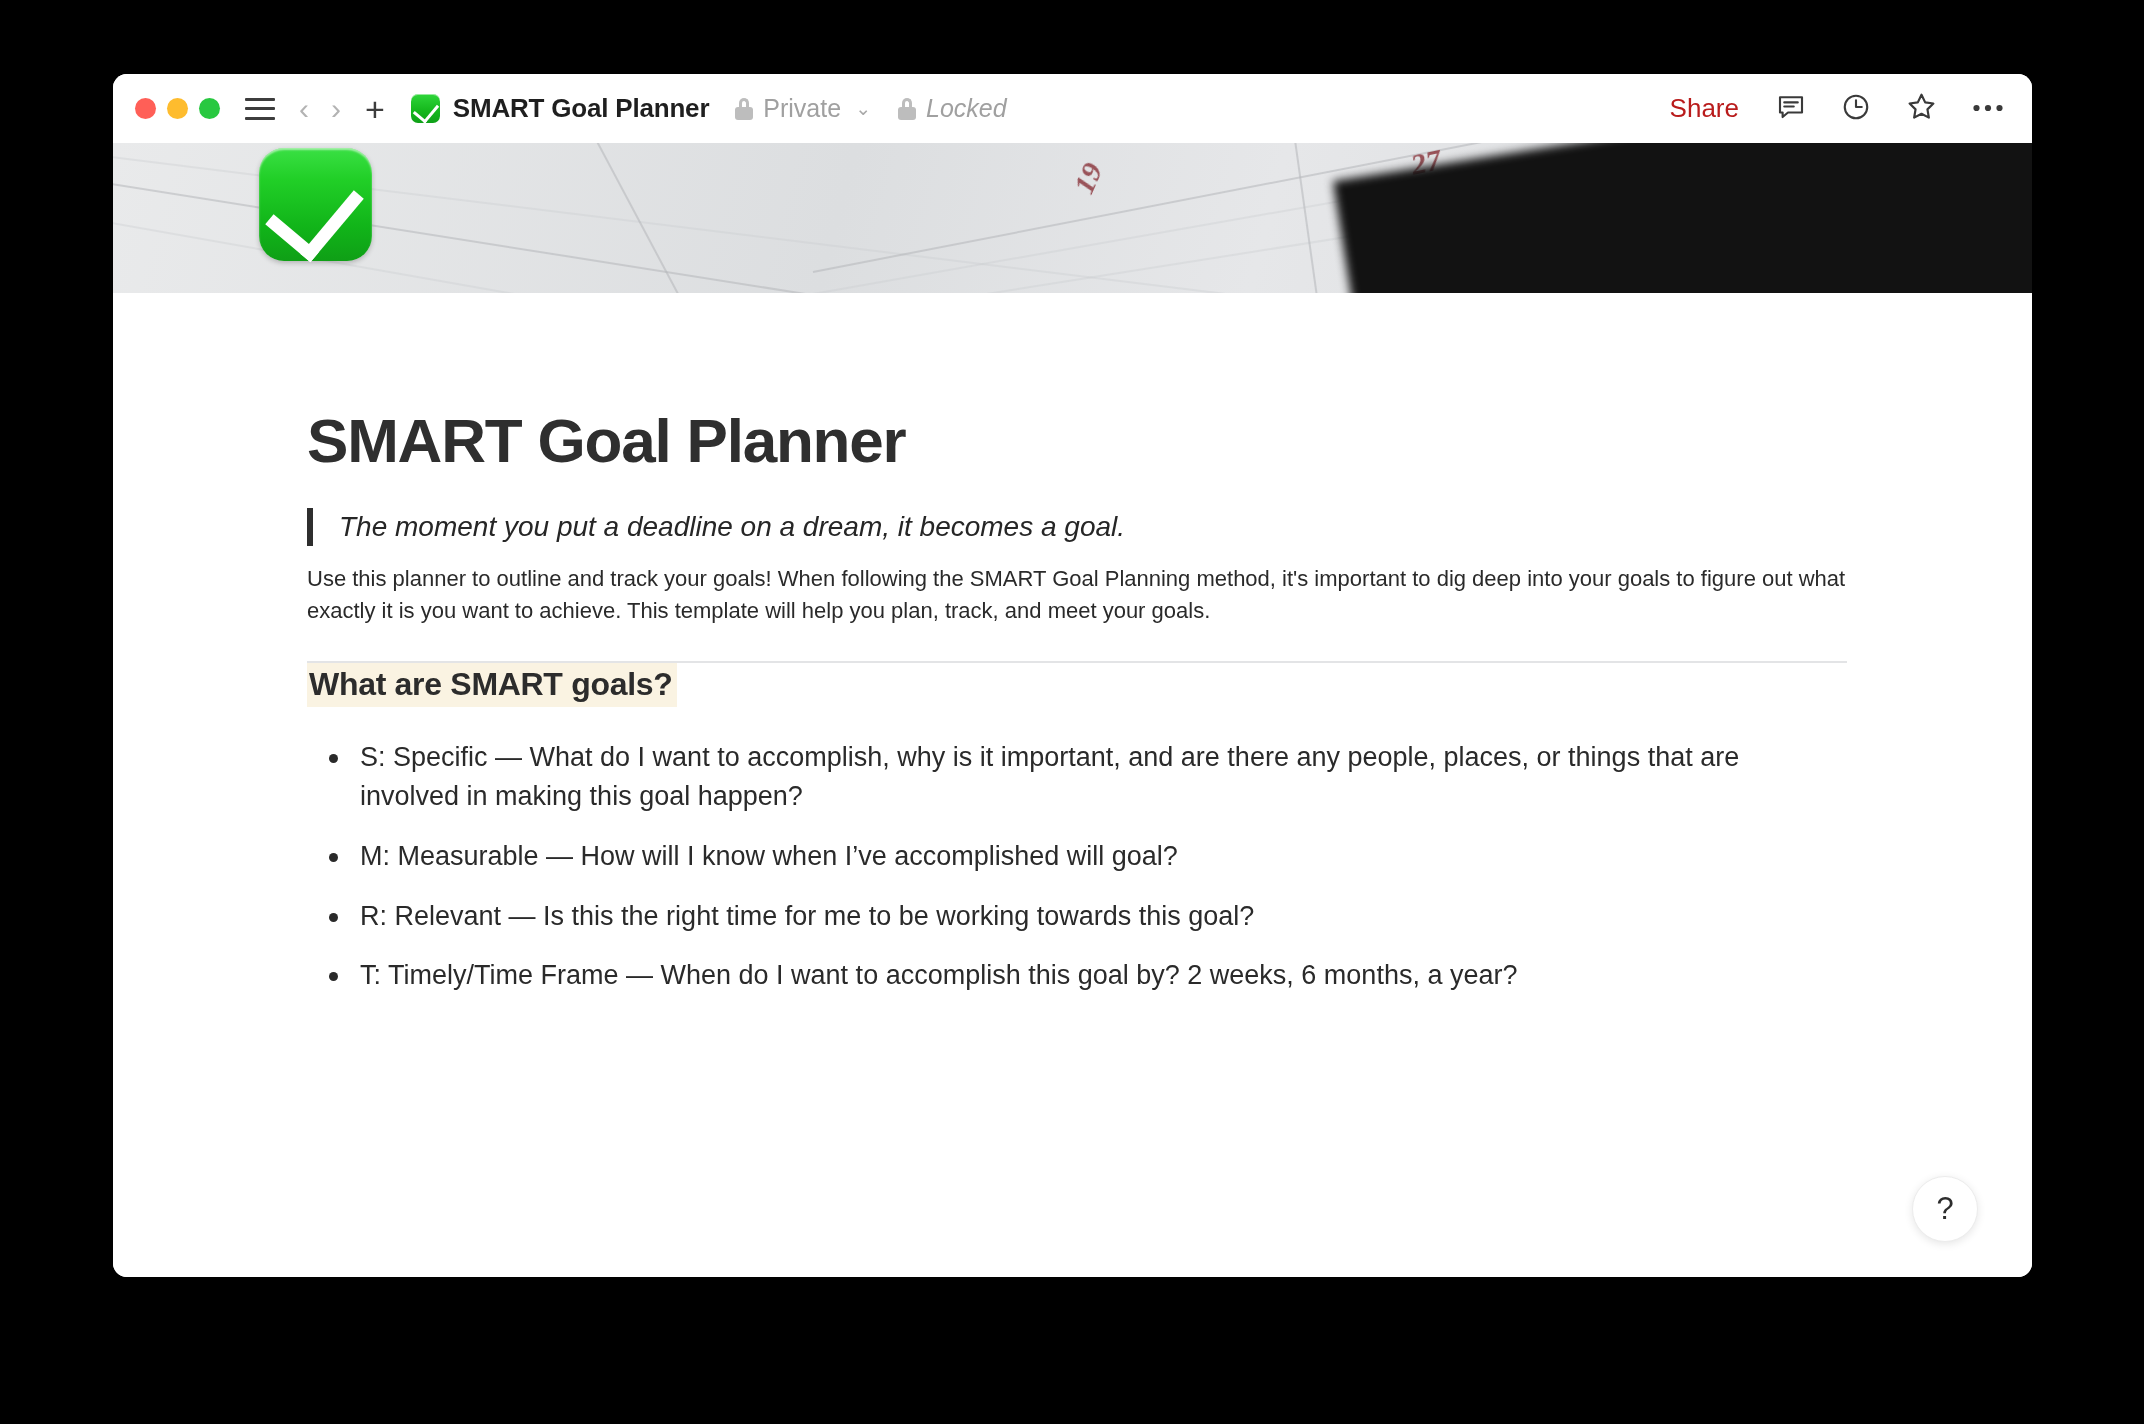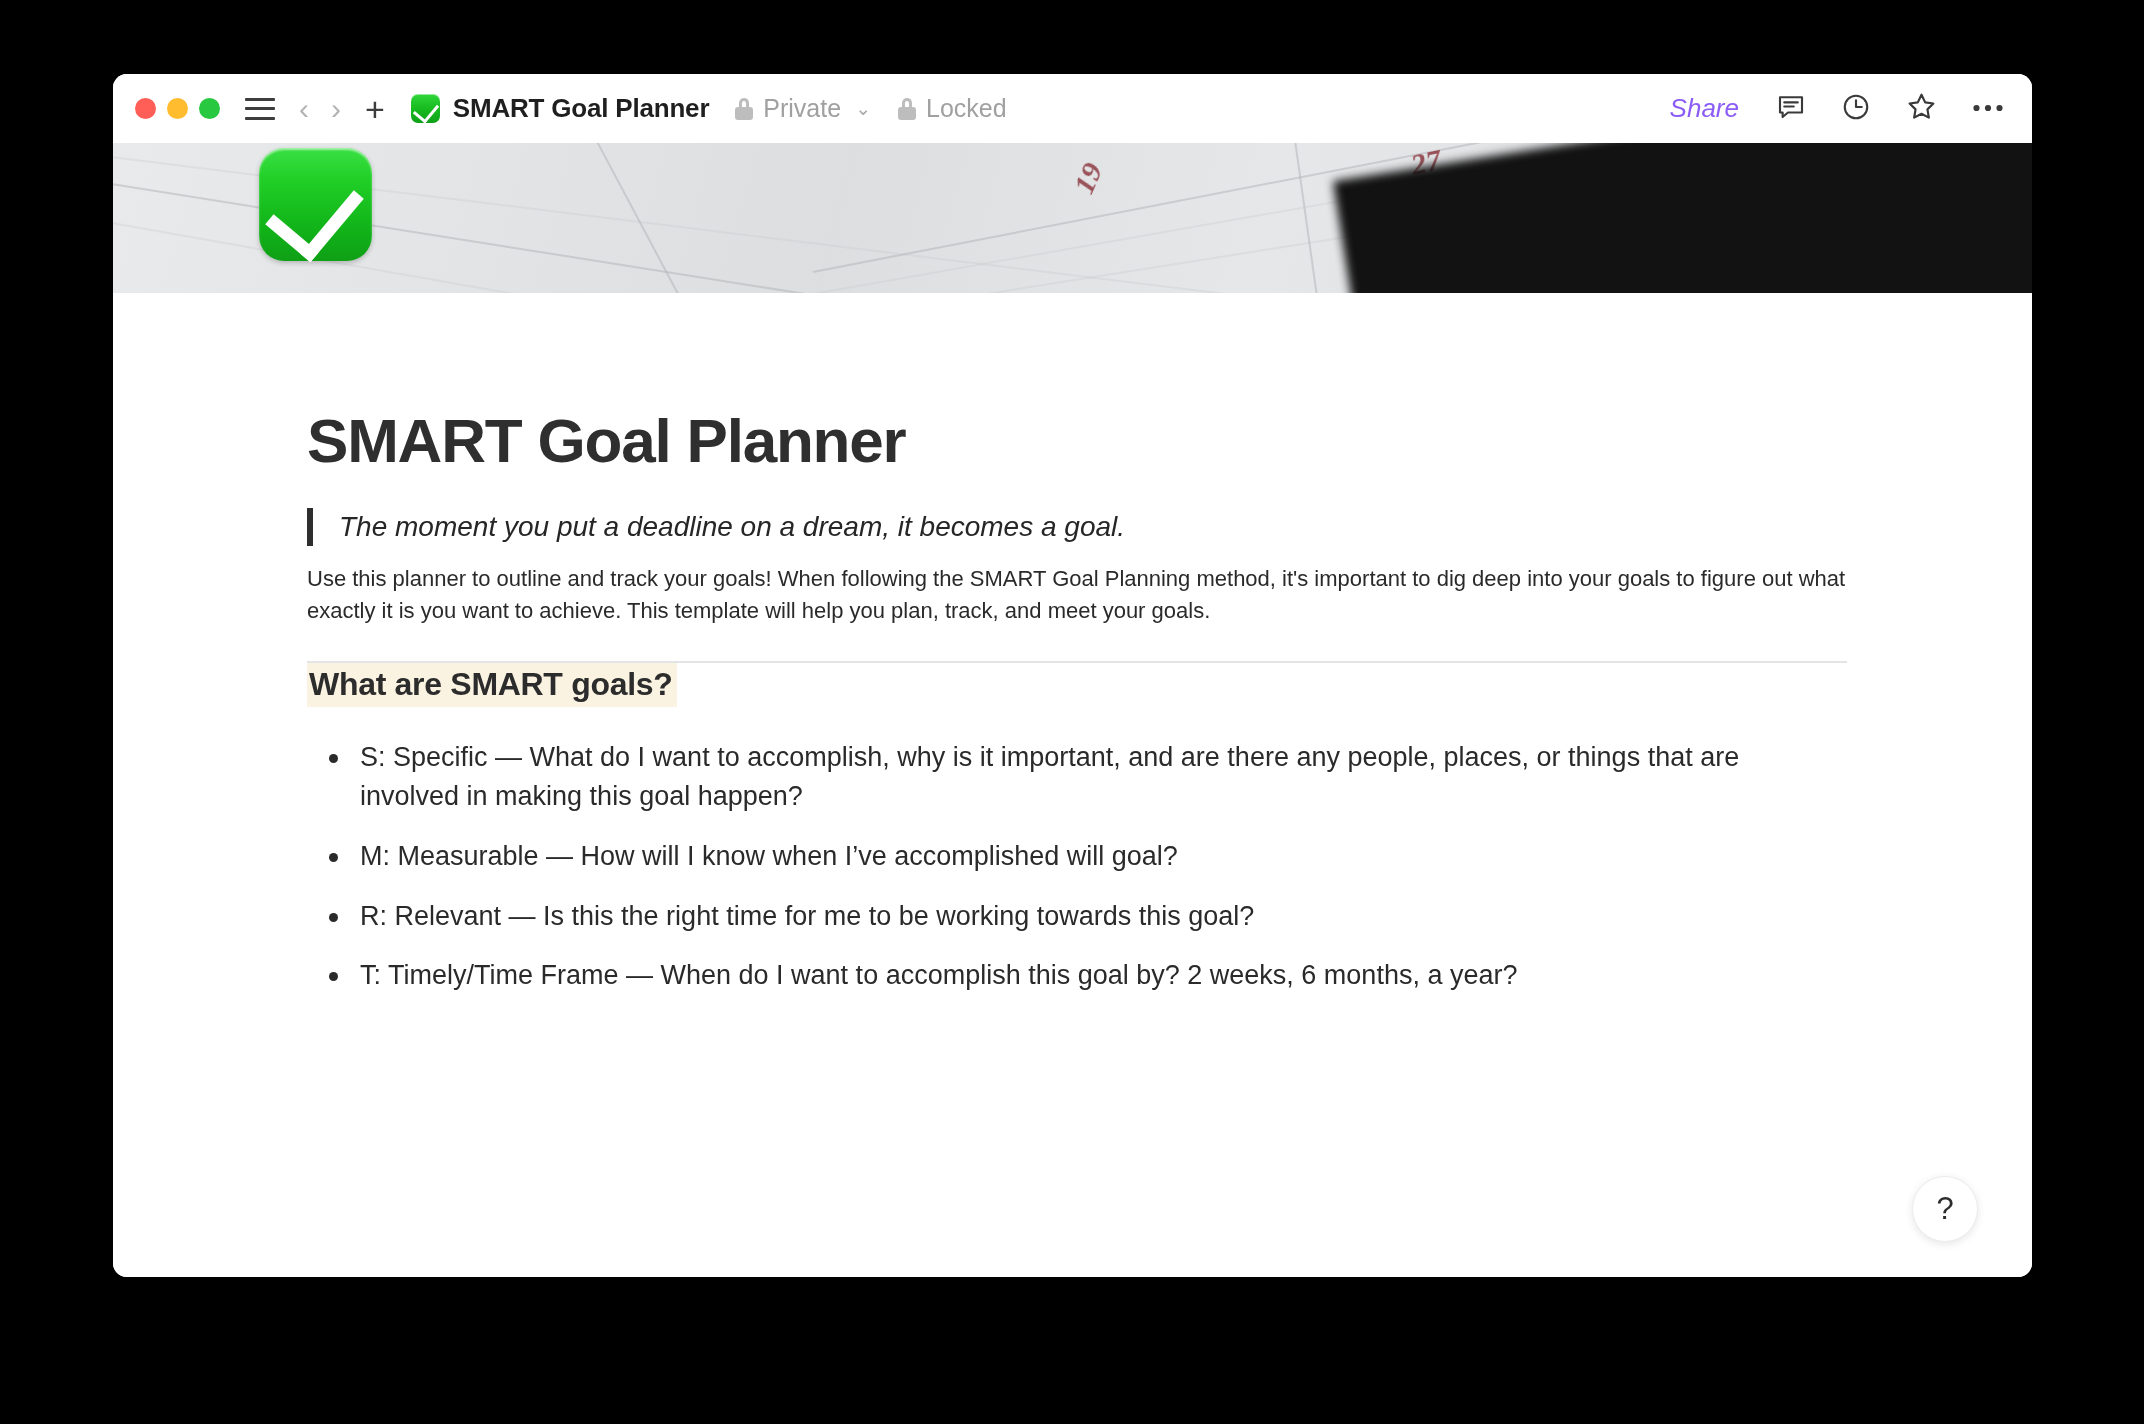--- a/index.html
+++ b/index.html
@@ -58,30 +58,30 @@
     border: 3.5px solid #fff; border-top: 0; border-left: 0;
     transform: rotate(40deg);
   }
 
   #titlebar-title {
     font-size: 26px; color: #1f1f1f; font-weight: 600;
     letter-spacing: -.2px; white-space: nowrap; margin-right: 26px;
   }
 
   .meta-chip { display: flex; align-items: center; gap: 10px; white-space: nowrap; }
-  .meta-chip + .meta-chip { margin-left: 27px; }
+  .meta-chip + .meta-chip { margin-left: 27px; font-style: italic; }
   .meta-text { font-size: 25px; color: #a0a0a0; }
   .lock-ico { width: 18px; height: 22px; position: relative; flex:none; }
   .lock-ico .body { position:absolute; bottom:0; left:0; width:18px; height:13px; background:#bdbdbd; border-radius:3px; }
   .lock-ico .shackle { position:absolute; top:0; left:4px; width:10px; height:11px;
      border:3px solid #bdbdbd; border-bottom:0; border-radius:6px 6px 0 0; }
   .caret-dn { font-size: 19px; color:#a8a8a8; margin-left: 4px; }
 
   .tb-right { margin-left: auto; display: flex; align-items: center; }
-  #share-btn { font-size: 26px; color: #8b5cf6; margin-right: 37px; white-space: nowrap; font-style: italic; }
+  #share-btn { font-size: 26px; color: #b91c1c; margin-right: 37px; white-space: nowrap; }
   .tb-right .tb-ico { margin-right: 35px; }
   .tb-right .tb-ico:last-child { margin-right: 2px; }
 
   
   #cover {
     position: relative;
     height: 150px;
     background: #d9dadb;
     overflow: hidden;
   }

